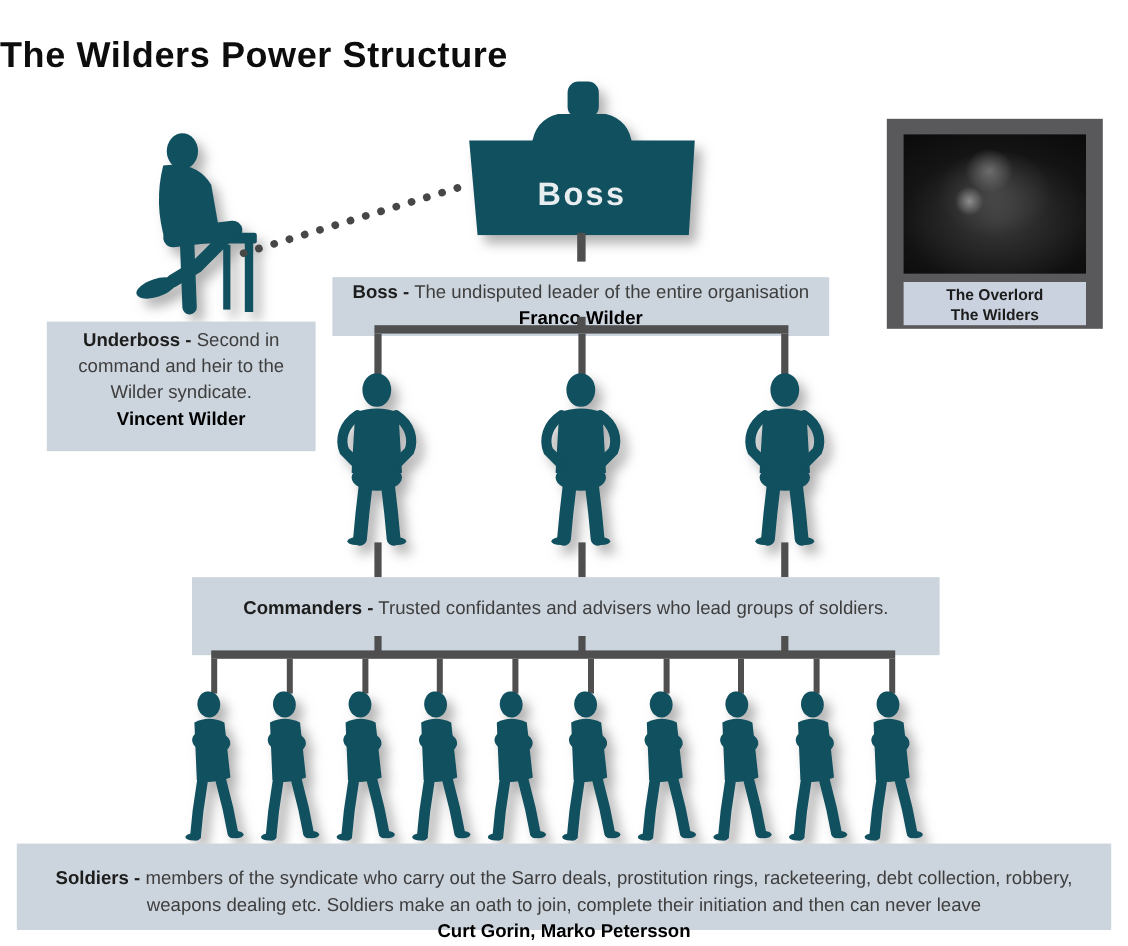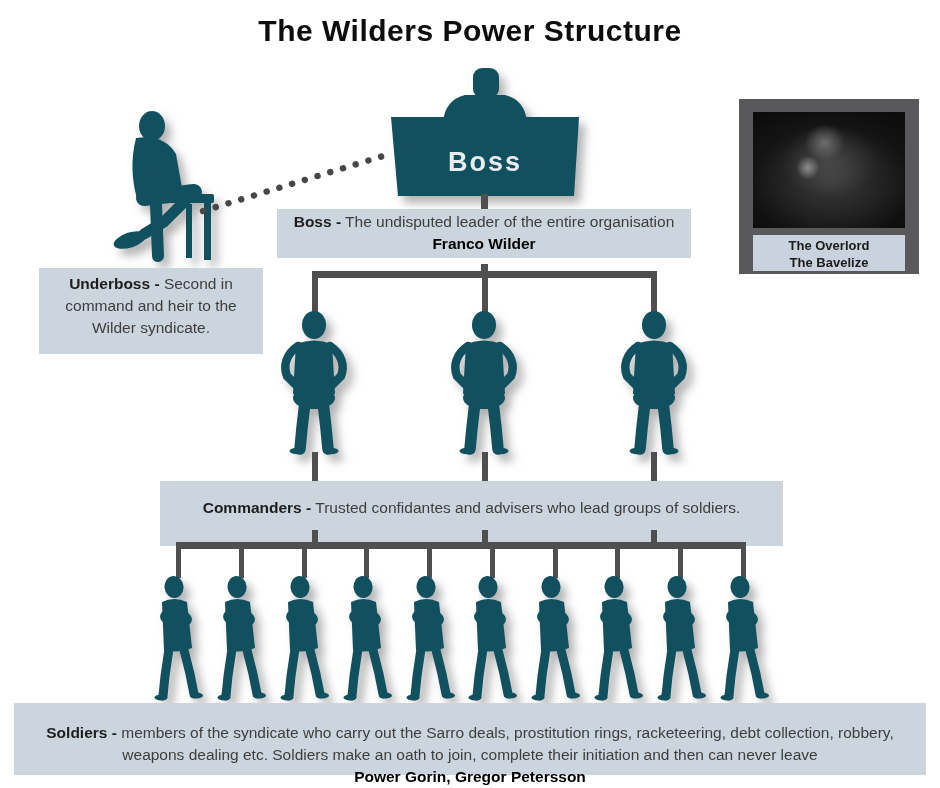--- a/index.html
+++ b/index.html
@@ -1,36 +1,36 @@
 <!DOCTYPE html>
 <html><head>
 <meta charset="utf-8">
 <style>
   html,body{margin:0;padding:0;background:#ffffff;}
   #stage{
     position:relative;width:940px;height:788px;background:#ffffff;overflow:hidden;
     font-family:"Liberation Sans",sans-serif;
   }
   .title{
-    position:absolute;top:14px;left:0;width:100%;text-align:center;
+    position:absolute;top:30px;left:0;width:100%;
     font-size:30px;font-weight:800;color:#0d0d0d;letter-spacing:.5px;
   }
   .fig{filter:drop-shadow(6px 7px 5px rgba(115,115,115,.55));}
   .abs{position:absolute;}
   .connector{position:absolute;background:#4f4f4f;}
   .drop-row{position:absolute;display:flex;justify-content:space-between;}
   .drop-row > div{width:6px;height:100%;background:#4f4f4f;}
   .fig-row{position:absolute;display:flex;justify-content:space-between;align-items:flex-end;}
   .infobox{
     position:absolute;background:#ccd4dd;text-align:center;
     font-size:15.5px;line-height:22px;color:#3e3e3e;
   }
   .infobox .role{font-weight:bold;color:#1d1d1d;}
   .infobox .name{font-weight:bold;color:#000000;}
-  .boss-box{left:277px;top:209px;width:414px;height:47px;padding-top:2px;}
+  .boss-box{left:277px;top:231px;width:414px;height:47px;padding-top:2px;}
   .underboss-box{left:39px;top:268px;width:212px;padding:5px 6px 15px;}
   .commanders-box{left:160px;top:481px;width:623px;height:49px;padding-top:16px;}
   .soldiers-box{left:14px;top:703px;width:912px;height:72px;padding:19px 14px 0;box-sizing:border-box;}
   
   .overlord-frame{position:absolute;left:739px;top:99px;width:180px;height:175px;background:#59595b;}
   .overlord-photo{
     position:absolute;left:14px;top:13px;width:152px;height:116px;
     background:
       radial-gradient(ellipse 22% 26% at 47% 26%, rgba(185,185,185,.45), rgba(0,0,0,0) 60%),
       radial-gradient(ellipse 12% 16% at 36% 48%, rgba(210,210,210,.55), rgba(0,0,0,0) 65%),
@@ -80,27 +80,28 @@
 
   <div class="connector" style="left:481px;top:194px;width:7px;height:24px;"></div>
 
   <div class="infobox boss-box">
     <div><span class="role">Boss -</span> <span>The undisputed leader of the entire organisation</span></div>
     <div class="name">Franco Wilder</div>
   </div>
 
   <div class="infobox underboss-box">
     <div><span class="role">Underboss -</span> <span>Second in command and heir to the Wilder syndicate.</span></div>
+    <div class="name">Vincent Wilder</div>
   </div>
 
   <div class="overlord-frame">
     <div class="overlord-photo"></div>
     <div class="overlord-label">
       <div>The Overlord</div>
-      <div>The Bavelize</div>
+      <div>The Wilders</div>
     </div>
   </div>
 
   <div class="connector" style="left:481px;top:264px;width:7px;height:9px;"></div>
   <div class="connector" style="left:312px;top:271px;width:345px;height:7px;"></div>
   <div class="drop-row" style="left:312px;top:278px;width:345px;height:34px;">
     <div></div>
   <div></div>
       <div></div>
     </div>
@@ -284,16 +285,16 @@
         <path d="M20,73 L16,100 L14,120" fill="none" stroke-width="9"></path>
         <path d="M35,74 L41,98 L45,118" fill="none" stroke-width="9"></path>
         <ellipse cx="12" cy="121.5" rx="6.5" ry="3" stroke="none"></ellipse>
         <ellipse cx="47.5" cy="119.5" rx="6.5" ry="3" stroke="none"></ellipse>
       </g>
     </svg>
     </div>
 
   <div class="infobox soldiers-box">
     <div><span class="role">Soldiers -</span> <span>members of the syndicate who carry out the Sarro deals, prostitution rings, racketeering, debt collection, robbery, weapons dealing etc. Soldiers make an oath to join, complete their initiation and then can never leave</span></div>
-    <div class="name">Power Gorin, Gregor Petersson</div>
+    <div class="name">Curt Gorin, Marko Petersson</div>
   </div>
 
 </div>
 
 </body></html>

